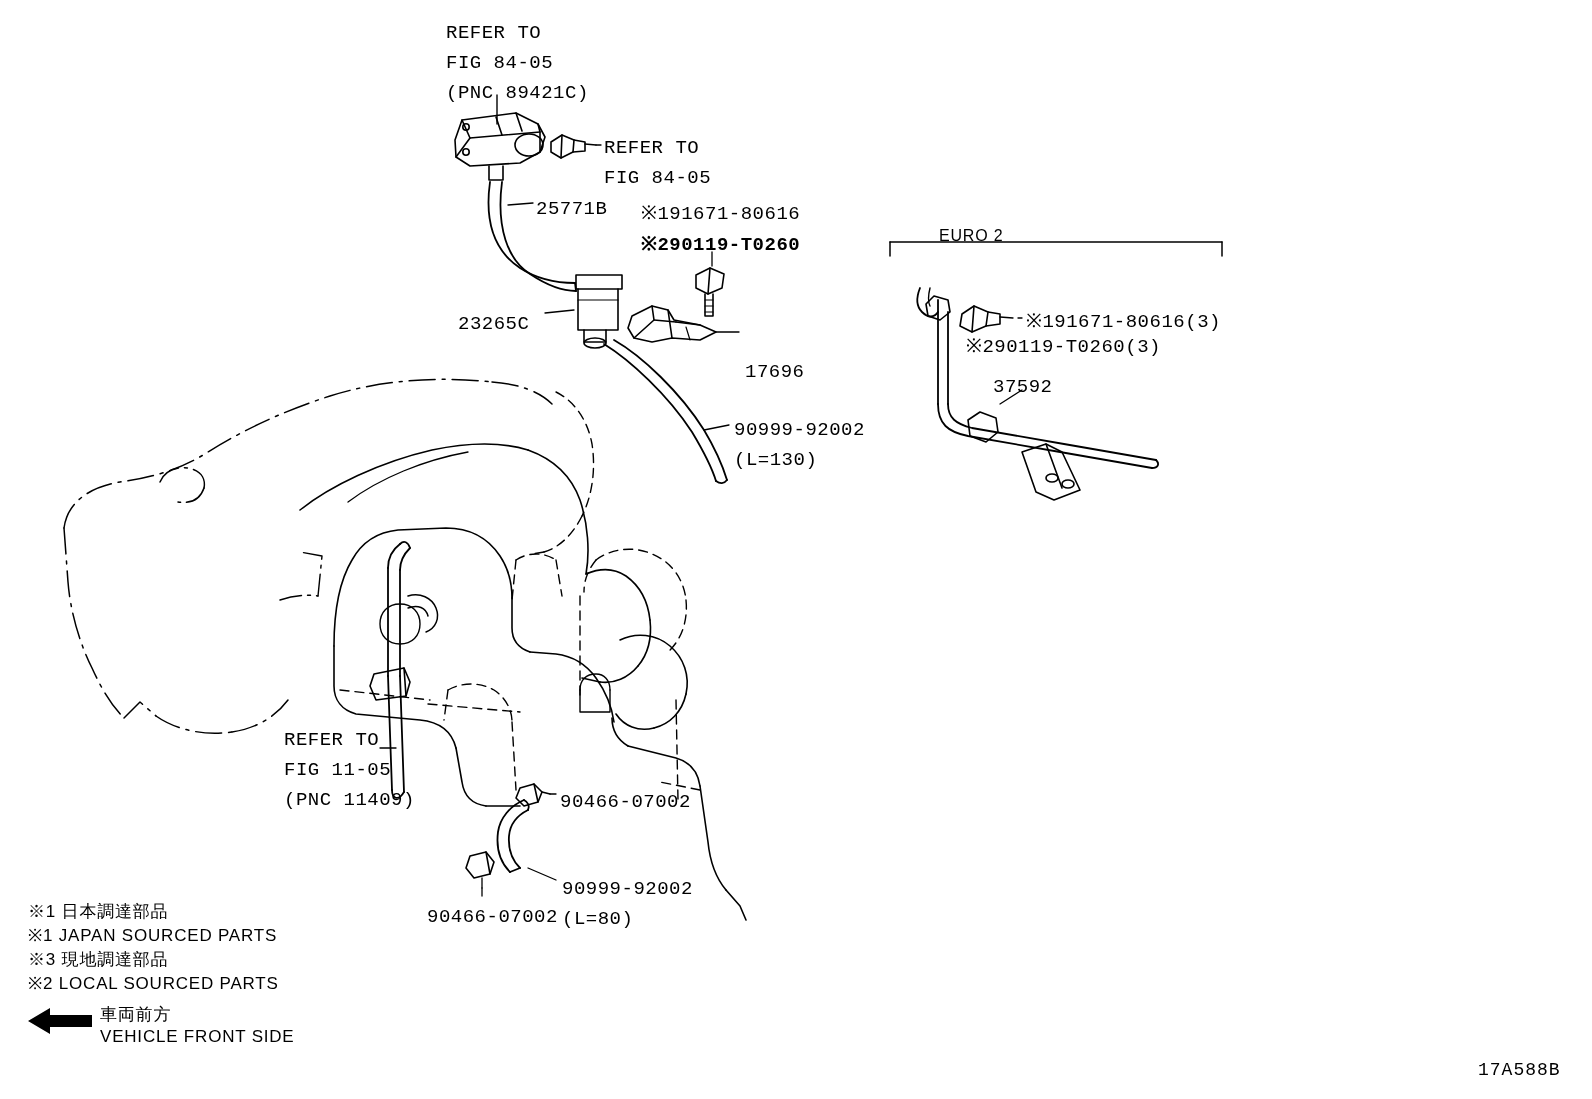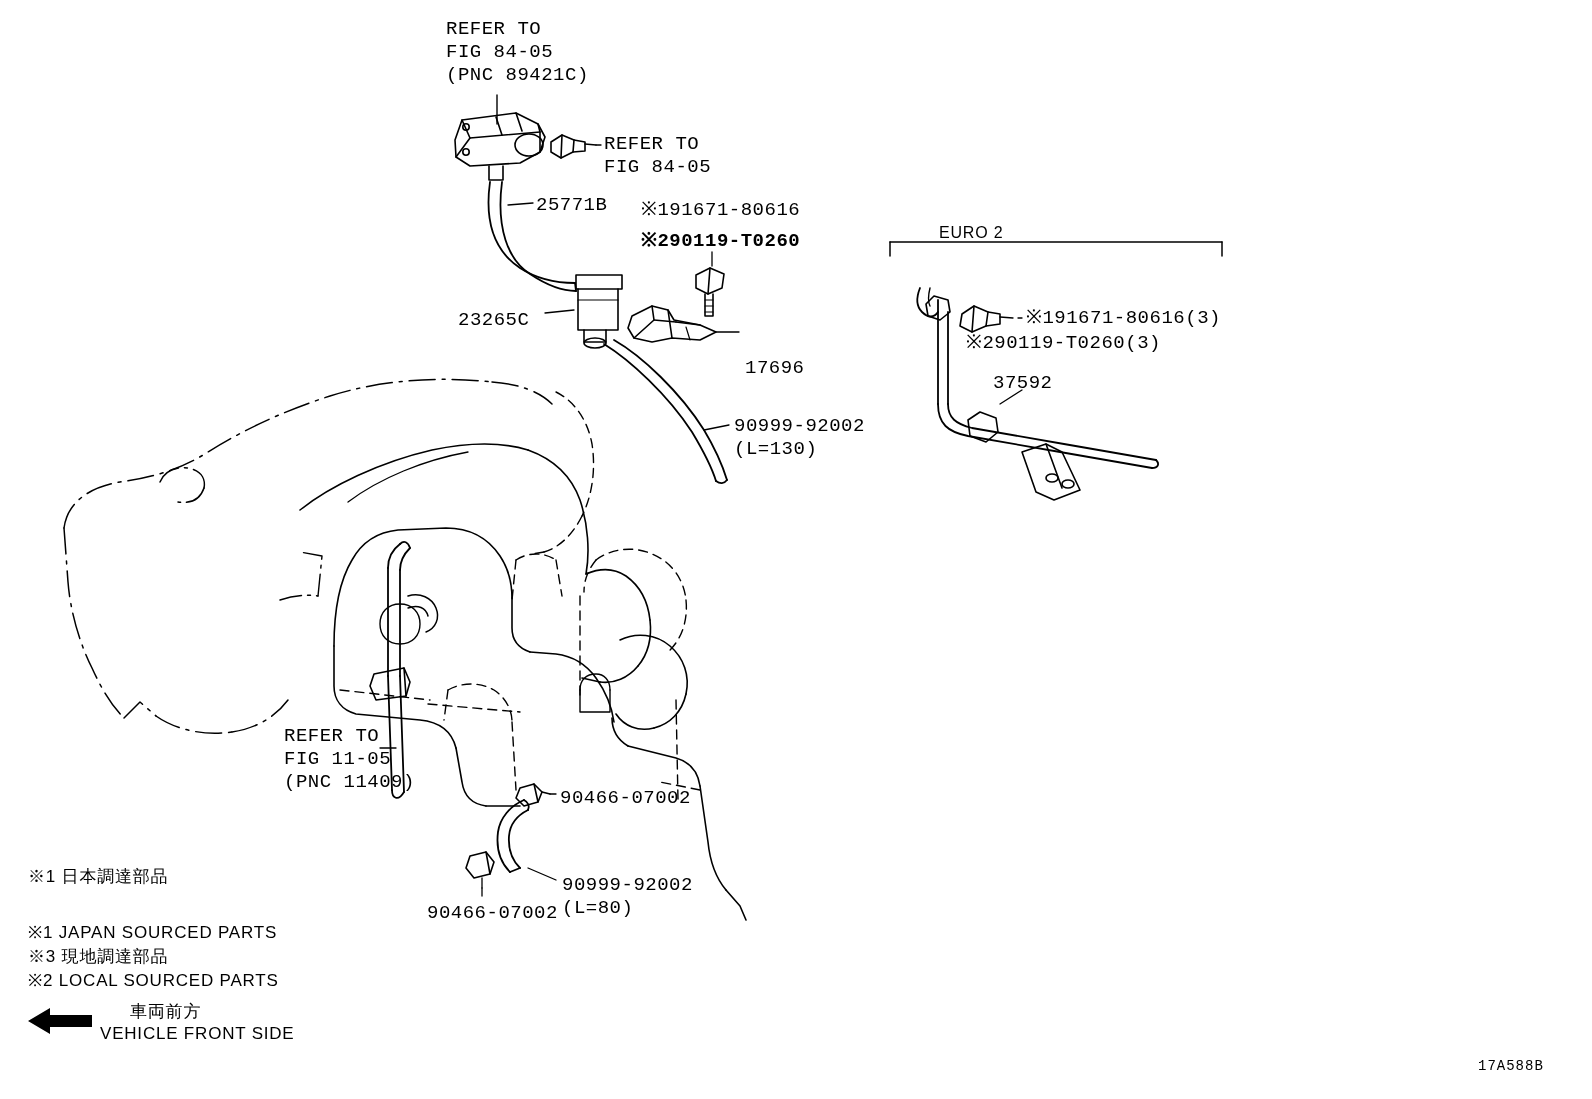--- a/index.html
+++ b/index.html
@@ -13,34 +13,34 @@
     height: 1099px;
     background: #ffffff;
     font-family: "Liberation Mono", monospace;
     color: #000000;
     overflow: hidden;
   }
   .lbl {
     position: absolute;
     font-family: "Liberation Mono", monospace;
     font-size: 19px;
-    line-height: 23px;
+    line-height: 30px;
     letter-spacing: 0.5px;
     white-space: pre;
     color: #000;
   }
   .lbl.sans {
     font-family: "Liberation Sans", sans-serif;
     letter-spacing: 0.8px;
   }
   .lbl.small {
     font-size: 17px;
   }
   .lbl.dcode {
-    font-size: 14px;
+    font-size: 18px;
     letter-spacing: 1px;
   }
   svg.art {
     position: absolute;
     left: 0;
     top: 0;
     width: 1592px;
     height: 1099px;
   }
   .arrow-front {
@@ -269,26 +269,26 @@
   <div class="lbl" style="left:284px; top:725px;">REFER TO
 FIG 11-05
 (PNC 11409)</div>
   <div class="lbl" style="left:560px; top:787px;">90466-07002</div>
   <div class="lbl" style="left:562px; top:874px;">90999-92002
 (L=80)</div>
   <div class="lbl" style="left:427px; top:902px;">90466-07002</div>
 
   <div class="lbl sans" style="left:939px; top:221px; font-size:16px;">EURO 2</div>
 
-  <div class="lbl sans small" style="left:28px; top:865px;">※1 日本調達部品</div>
+  <div class="lbl sans small" style="left:28px; top:897px;">※1 日本調達部品</div>
   <div class="lbl sans small" style="left:28px; top:921px;">※1 JAPAN SOURCED PARTS</div>
   <div class="lbl sans small" style="left:28px; top:945px;">※3 現地調達部品</div>
   <div class="lbl sans small" style="left:28px; top:969px;">※2 LOCAL SOURCED PARTS</div>
 
   <svg class="arrow-front" viewBox="0 0 64 26" xmlns="http://www.w3.org/2000/svg">
     <polygon points="0,13 22,0 22,7 64,7 64,19 22,19 22,26" fill="#000"></polygon>
   </svg>
-  <div class="lbl sans small" style="left:100px; top:1000px;margin-left:30px;">車両前方</div>
+  <div class="lbl sans small" style="left:100px; top:1000px;">車両前方</div>
   <div class="lbl sans small" style="left:100px; top:1022px;">VEHICLE FRONT SIDE</div>
 
   <div class="lbl dcode" style="left:1478px; top:1055px;">17A588B</div>
 
 </div>
 
 </body></html>

